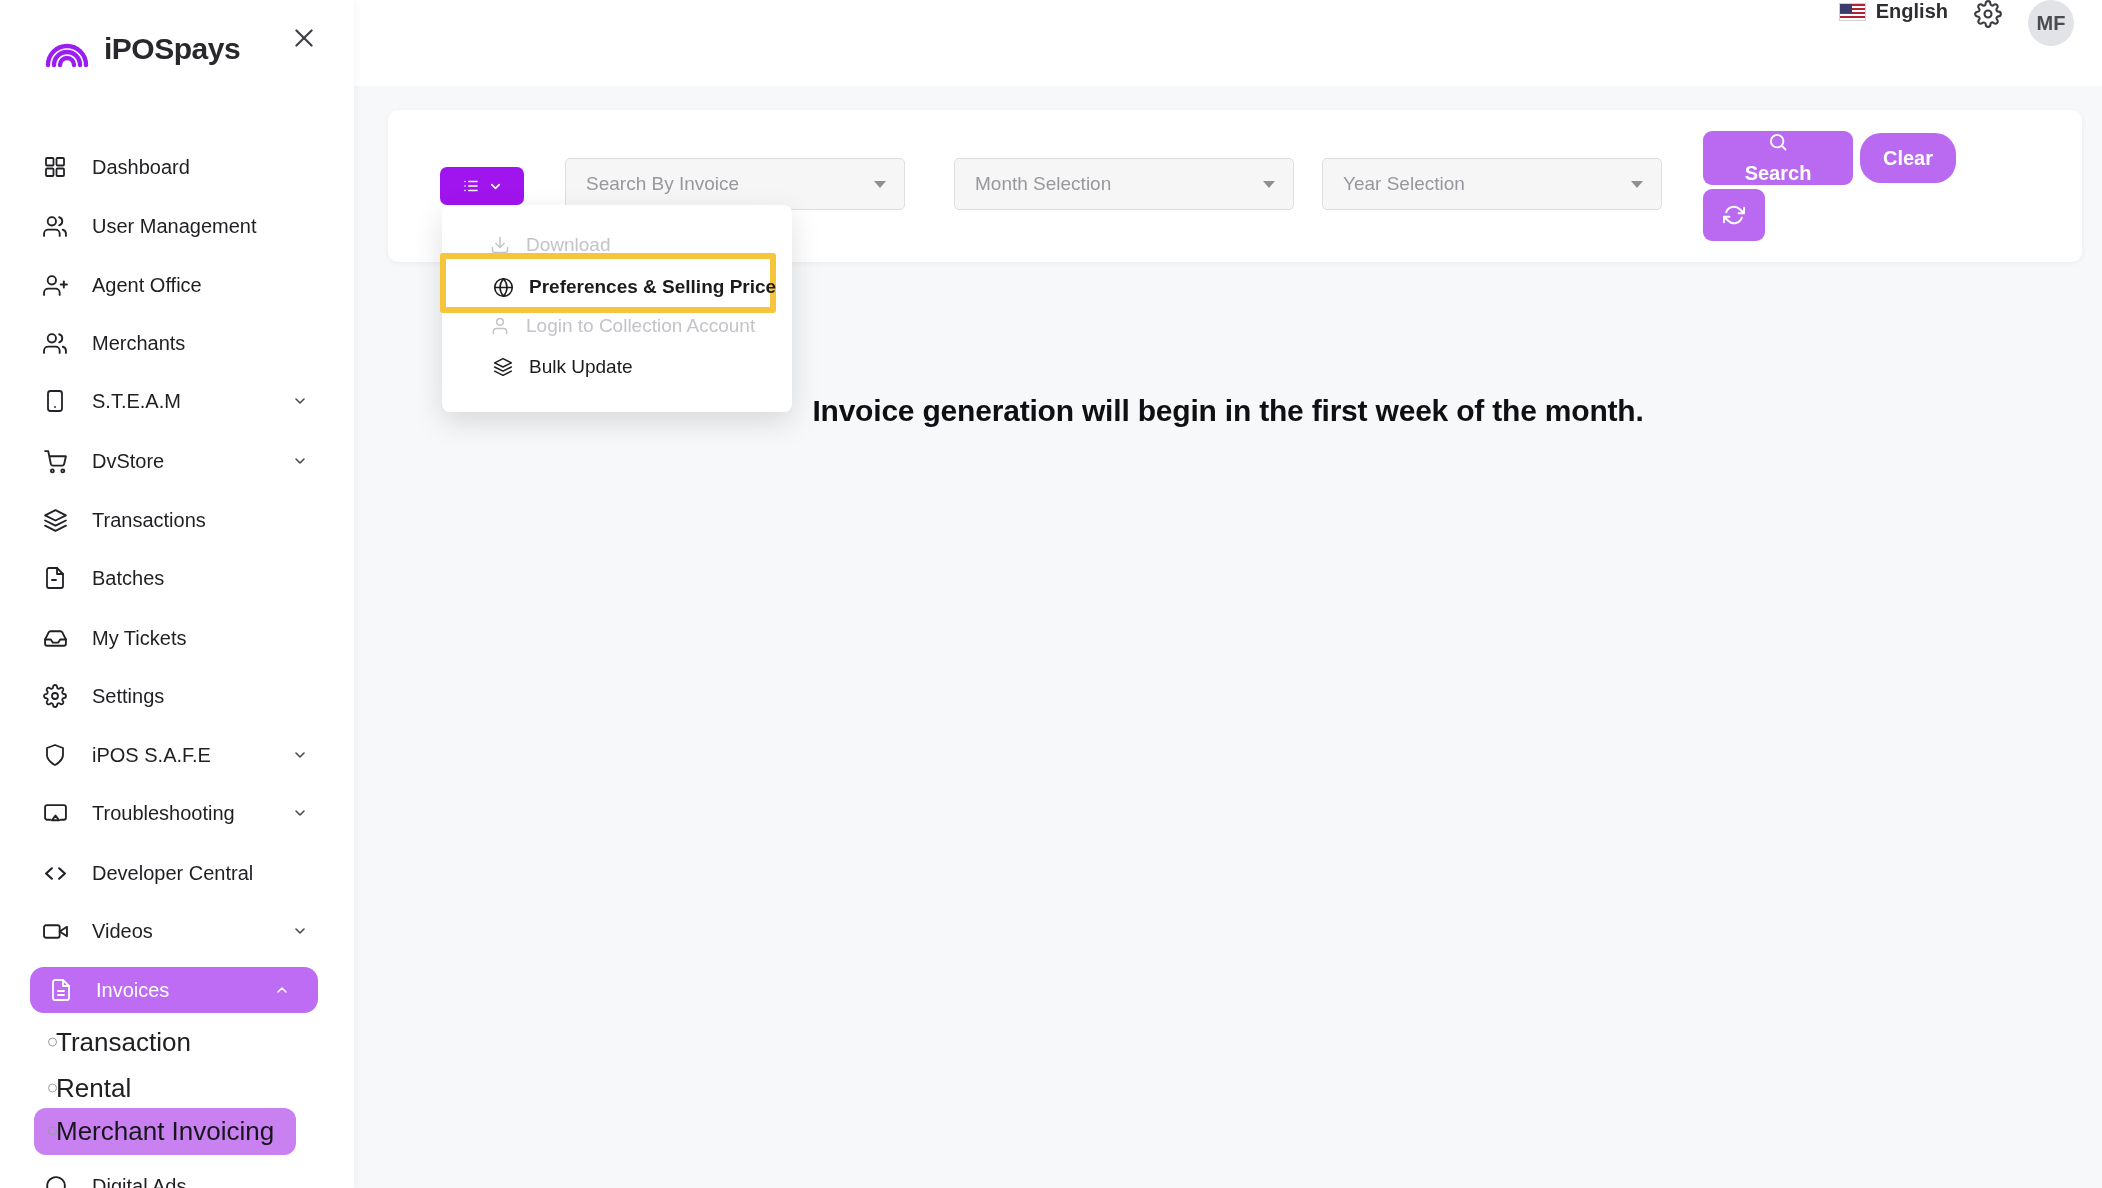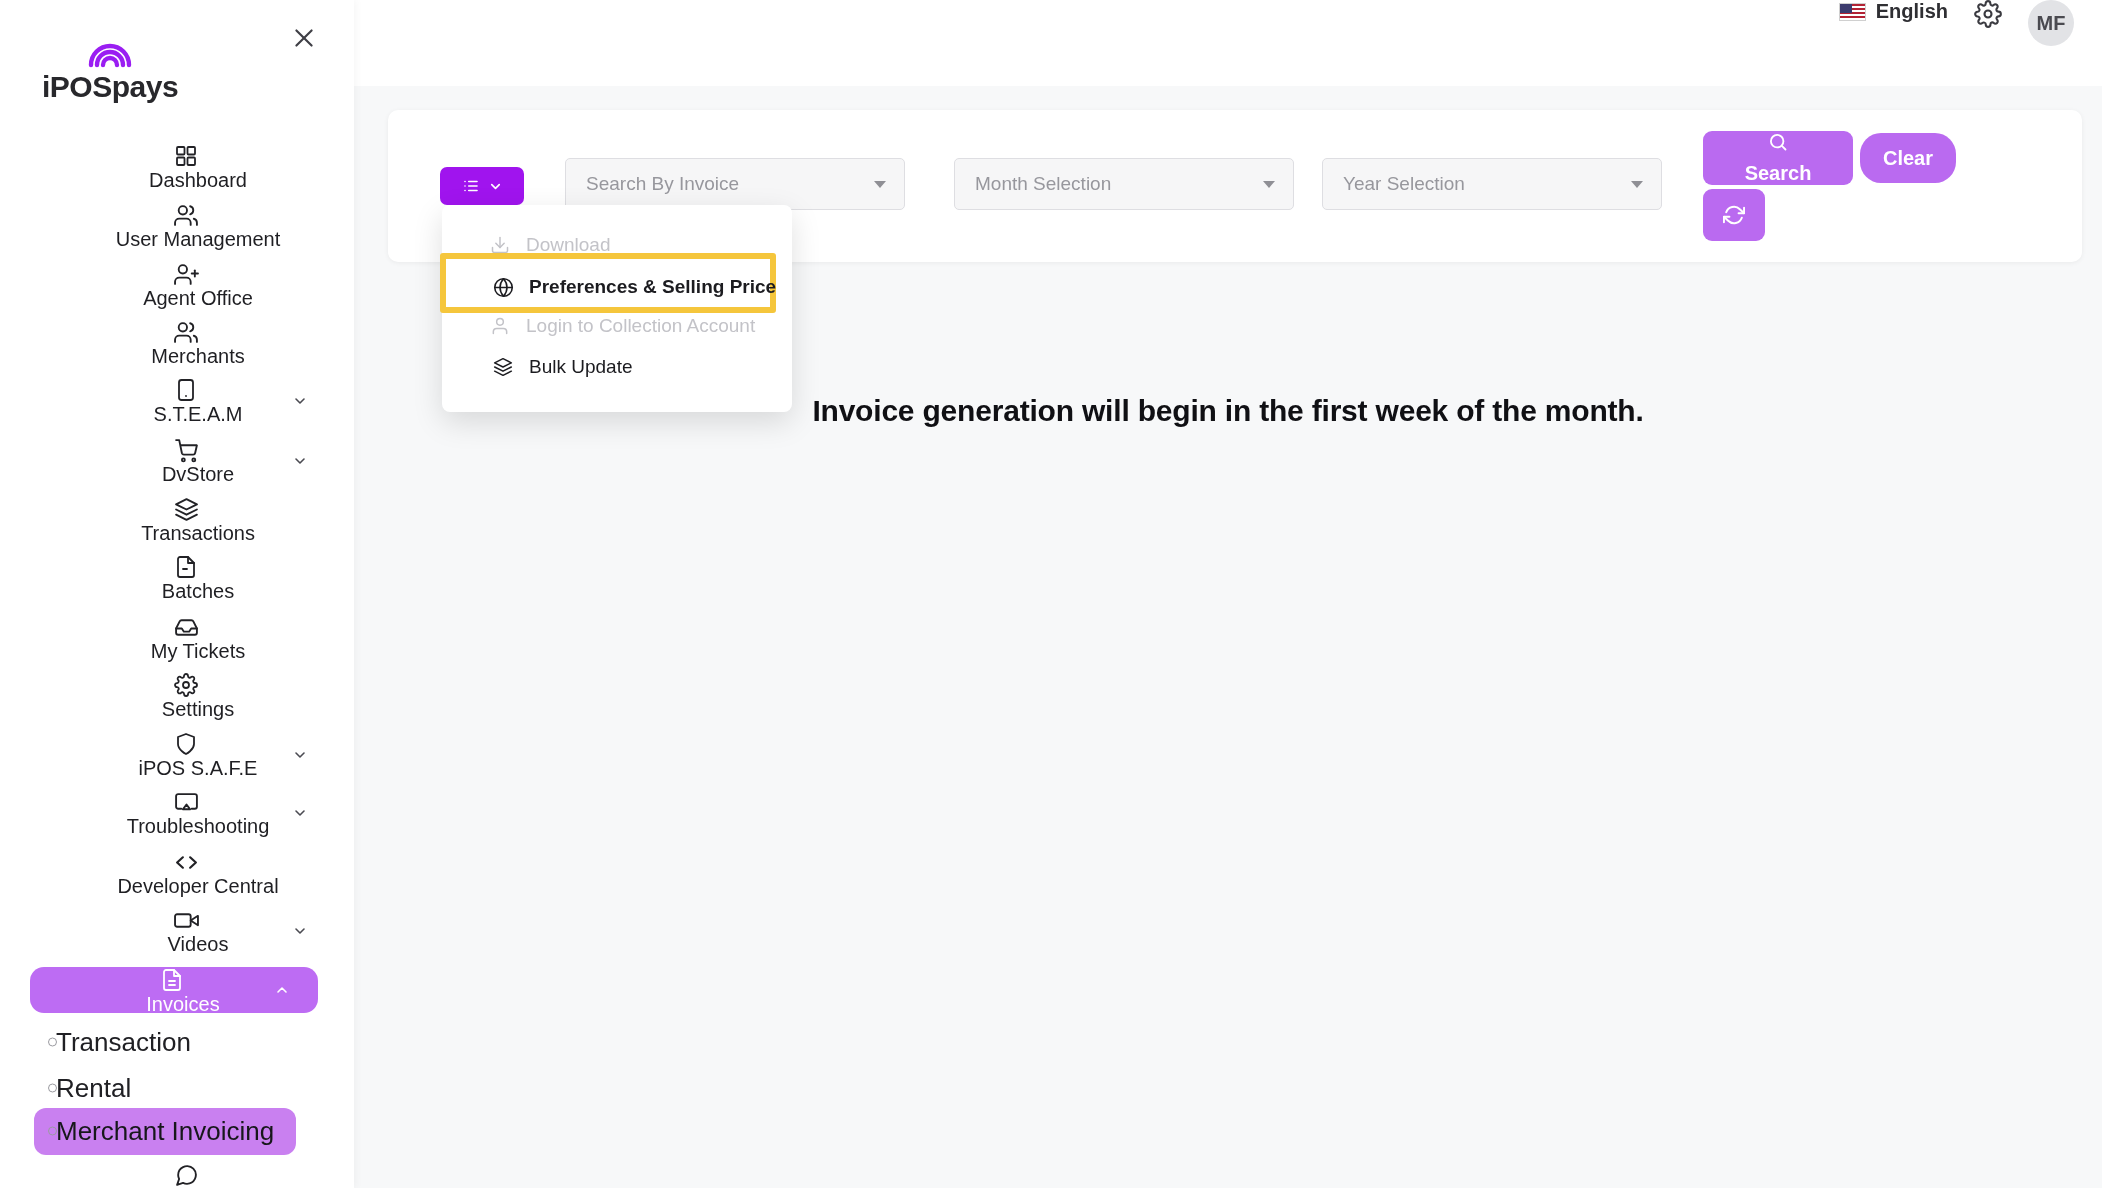--- a/index.html
+++ b/index.html
@@ -7,36 +7,36 @@
          font-family:"Liberation Sans",sans-serif;color:#1f1f23;}
   svg{display:block;}
   .stroke-ic{fill:none;stroke:currentColor;stroke-width:1.8;stroke-linecap:round;stroke-linejoin:round;}
 
   
   .content-bg{position:absolute;left:354px;top:86px;right:0;bottom:0;background:#f7f8f9;}
   .sidebar{position:absolute;left:0;top:0;width:354px;height:1188px;background:#fff;z-index:5;
            box-shadow:2px 0 8px rgba(0,0,0,0.04);}
 
   
-  .brand{position:absolute;left:42px;top:28px;display:flex;align-items:center;z-index:6;flex-direction:column;}
+  .brand{position:absolute;left:42px;top:28px;display:flex;align-items:center;gap:12px;z-index:6;}
   .brand-name{font-size:30px;font-weight:700;color:#28282c;letter-spacing:-0.5px;}
   .close-btn{position:absolute;left:286px;top:20px;width:36px;height:36px;display:flex;align-items:center;justify-content:center;cursor:pointer;z-index:7;color:#3f3f46;}
   .topright{position:absolute;top:0;right:28px;height:74px;display:flex;align-items:flex-start;gap:26px;z-index:6;}
   .lang{display:flex;align-items:center;gap:10px;cursor:pointer;}
   .flag{width:27px;height:18px;position:relative;border:1px solid #d0d0d0;box-sizing:border-box;
         background:repeating-linear-gradient(#b22234 0 2px,#ffffff 2px 4px);}
   .flag::after{content:"";position:absolute;left:0;top:0;width:12px;height:9px;background:#3c3b6e;}
   .lang-label{font-size:20px;font-weight:700;color:#2f2f33;}
   .gear-btn{color:#3a3a40;cursor:pointer;}
   .avatar{width:46px;height:46px;border-radius:50%;background:#e2e3e6;display:flex;align-items:center;justify-content:center;
           font-size:20px;font-weight:700;color:#4a4a50;cursor:pointer;}
 
   
   .nav-item{position:absolute;left:0;width:354px;height:48px;display:flex;align-items:center;
-            padding-left:42px;box-sizing:border-box;font-size:20px;color:#1f1f23;cursor:pointer;flex-direction:column;}
+            padding-left:42px;box-sizing:border-box;font-size:20px;color:#1f1f23;cursor:pointer;}
   .nicon{width:26px;height:26px;margin-right:24px;flex:0 0 auto;color:#222226;display:flex;align-items:center;justify-content:center;}
   .chev{position:absolute;left:292px;top:50%;transform:translateY(-50%);color:#4b4b52;}
   .nav-item.active{left:30px;width:288px;height:46px;background:#bd6cf3;border-radius:14px;
                    padding-left:18px;color:#ffffff;}
   .nav-item.active .nicon{color:#ffffff;margin-right:22px;}
   .nav-item.active .chev{left:244px;color:#ffffff;}
   .sub-item{position:absolute;left:0;width:354px;height:40px;display:flex;align-items:center;
             padding-left:56px;box-sizing:border-box;font-size:26px;color:#202024;cursor:pointer;}
   .bullet{position:absolute;left:48px;top:50%;transform:translateY(-50%);width:9px;height:9px;border-radius:50%;
           border:1.5px solid #9b9ba1;box-sizing:border-box;}

